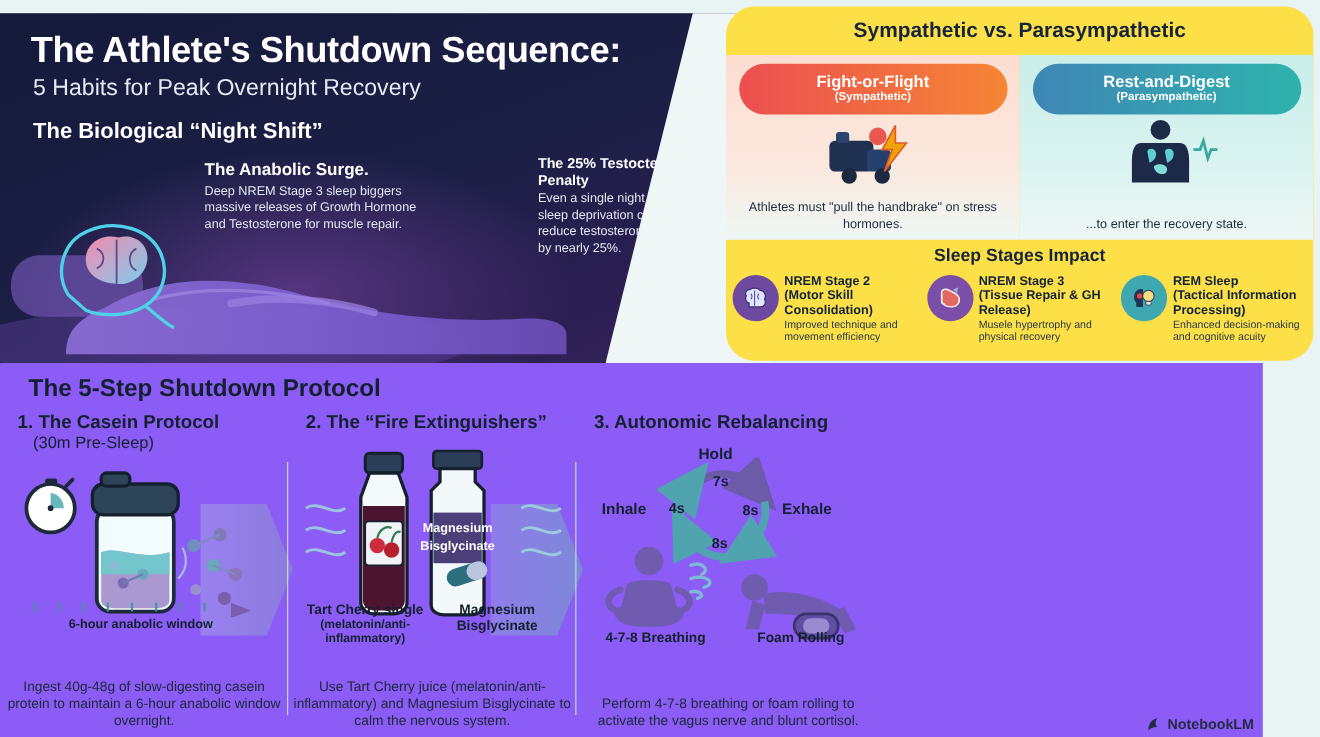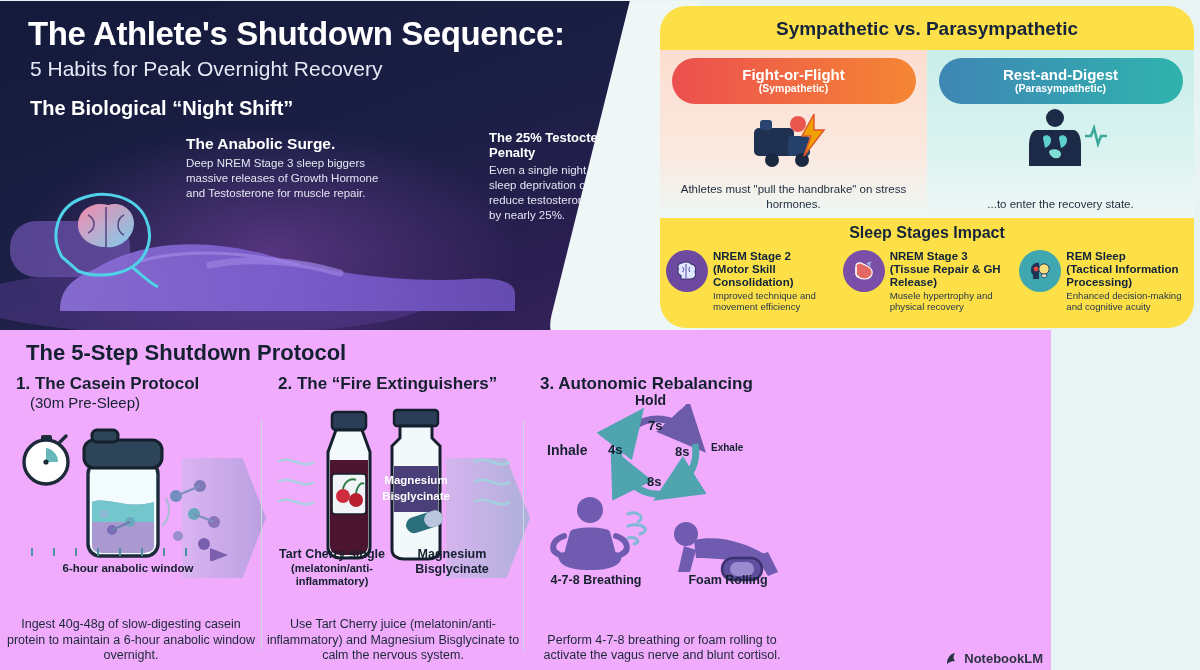--- a/index.html
+++ b/index.html
@@ -6,21 +6,21 @@
   html,body { width:1200px; height:670px; overflow:hidden; }
   body {
     font-family: "Liberation Sans", sans-serif;
     background:#eaf4f4;
     position:relative;
   }
   #root { position:relative; width:1200px; height:670px; background:#e8f3f3; }
 
   
   .hero {
-    position:absolute; left:0; top:1px; width:700px; height:367px;
+    position:absolute; left:0; top:12px; width:700px; height:367px;
     background:
       radial-gradient(ellipse 360px 180px at 270px 250px, rgba(128,70,170,0.55) 0%, rgba(60,30,100,0) 70%),
       linear-gradient(160deg,#141a3a 0%, #1b1f45 45%, #2b1f52 75%, #3d2560 100%);
     overflow:hidden;
   }
   .hero:after{
     content:""; position:absolute; right:-60px; top:-40px; width:170px; height:420px;
     background:#eef6f6; transform:rotate(14deg); border-radius:40px;
   }
   .hero-title {
@@ -87,21 +87,21 @@
   .stage { display:flex; gap:5px; width:174px; }
   .stage-ico {
     width:42px; height:42px; border-radius:50%; flex:0 0 42px;
     display:flex; align-items:center; justify-content:center; font-size:20px;
   }
   .stage-txt { flex:1; }
   .stage-h { font-size:11.5px; font-weight:bold; color:#10233a; line-height:1.12; }
   .stage-p { font-size:9.6px; color:#27384c; line-height:1.2; margin-top:1px; }
 
   
-  .protocol { position:absolute; left:0; top:330px; width:1051px; height:340px; background:#f0abfc; }
+  .protocol { position:absolute; left:0; top:330px; width:1148px; height:340px; background:#8b5cf6; }
   .protocol-title { position:absolute; left:26px; top:10px; font-size:22px; font-weight:bold; color:#13202f; }
   .steps { position:absolute; top:44px; left:0; width:1200px; height:296px; display:flex; }
   .step { position:relative; height:296px; padding:0 8px; }
   .step-1 { width:262px; }
   .step-2 { width:262px; }
   .step-3 { width:276px; }
   .step-4 { width:205px; }
   .step-5 { width:195px; }
   .divider { position:absolute; top:46px; width:1px; height:230px; background:#c8dedd; }
   .step-h { font-size:17px; font-weight:bold; color:#14202e; text-align:left; padding-left:8px; }
@@ -121,21 +121,21 @@
     clip-path: polygon(0 0, 72% 0, 100% 50%, 72% 100%, 0 100%);
   }
   .timeline { position:absolute; left:24px; bottom:96px; width:208px; }
   .timeline-bar { position:relative; height:12px; }
   .timeline-label { text-align:center; font-size:11.5px; font-weight:bold; color:#14202e; margin-top:5px; }
 
   .watermark {
     position:absolute; right:8px; bottom:4px; font-size:13px; font-weight:bold;
     color:#1a2733; display:flex; align-items:center; gap:4px; opacity:0.92;
   }
-  .cycle-wrap { position:absolute; left:50%; transform:translateX(-50%); top:30px; width:230px; height:106px; }
+  .cycle-wrap { position:absolute; left:50%; transform:translateX(-50%); top:42px; width:230px; height:106px; }
   .cyc-t { position:absolute; font-weight:bold; color:#14202e; }
 </style>
 </head>
 <body>
 
 <div id="root">
 
   <div class="hero">
 
     <svg class="sleeper" viewBox="0 0 520 170">
@@ -419,21 +419,21 @@
                 <path d="M0,0 L7,3.2 L0,6.4 z" fill="#4fa4b0"></path>
               </marker>
             </defs>
             <path d="M88 22 A40 40 0 0 1 140 28" stroke="#6b5ba8" stroke-width="7" fill="none" marker-end="url(#ah)"></path>
             <path d="M148 40 A40 40 0 0 1 130 82" stroke="#4fa4b0" stroke-width="7" fill="none" marker-end="url(#ah2)"></path>
             <path d="M116 90 A40 40 0 0 1 76 68" stroke="#4fa4b0" stroke-width="7" fill="none" marker-end="url(#ah2)"></path>
             <path d="M72 56 A40 40 0 0 1 80 26" stroke="#4fa4b0" stroke-width="7" fill="none" marker-end="url(#ah2)"></path>
           </svg>
           <div class="cyc-t" style="left:88px;top:-12px;font-size:14px;">Hold</div>
           <div class="cyc-t" style="left:0px;top:38px;font-size:14px;">Inhale</div>
-          <div class="cyc-t" style="left:164px;top:38px;font-size:10px;">Exhale</div>
+          <div class="cyc-t" style="left:164px;top:38px;font-size:14px;">Exhale</div>
           <div class="cyc-t" style="left:101px;top:14px;font-size:13px;">7s</div>
           <div class="cyc-t" style="left:61px;top:38px;font-size:13px;">4s</div>
           <div class="cyc-t" style="left:128px;top:40px;font-size:13px;">8s</div>
           <div class="cyc-t" style="left:100px;top:70px;font-size:13px;">8s</div>
         </div>
 
         <svg style="position:absolute;left:10px;top:118px;" width="256" height="96" viewBox="0 0 256 96">
           <g fill="#6f5bb0">
             <circle cx="56" cy="18" r="13"></circle>
             <path d="M36 40 C36 34 76 34 76 40 L82 62 C82 68 30 68 30 62 Z"></path>

